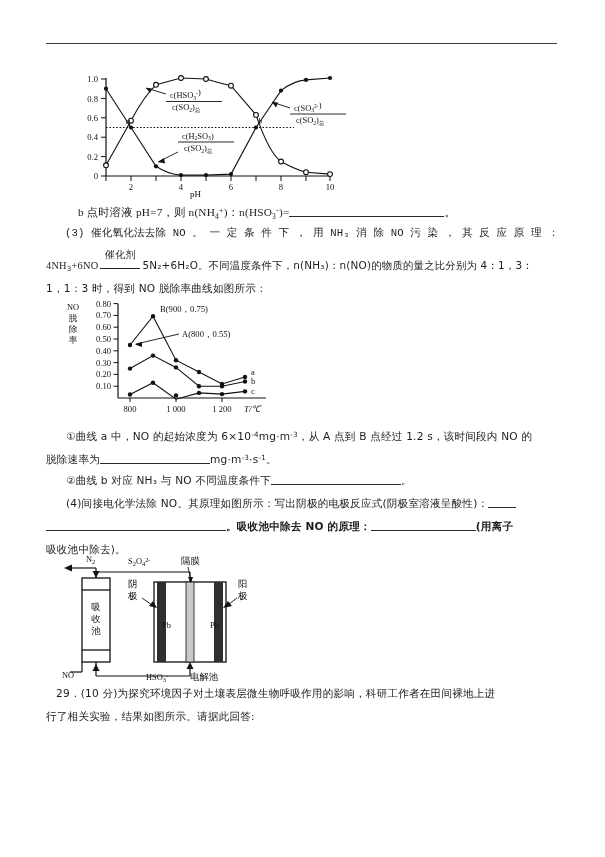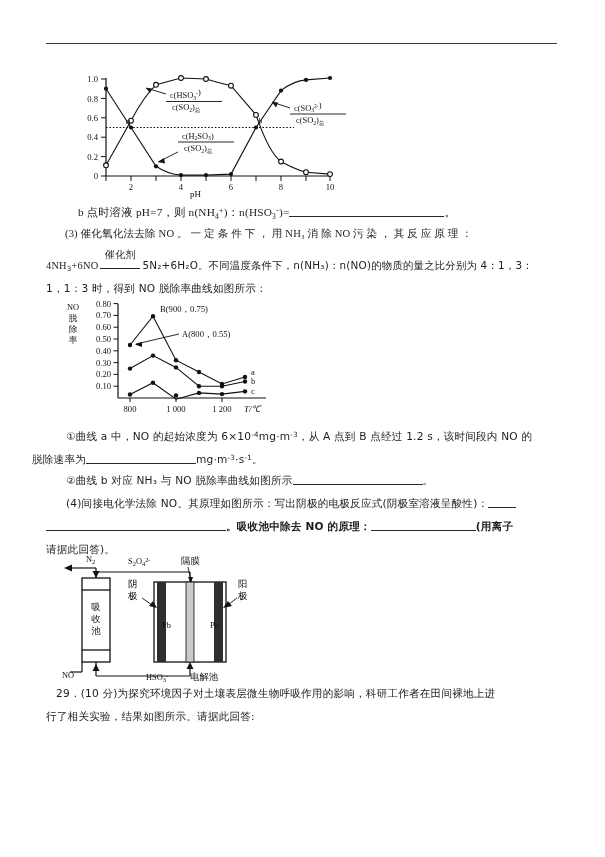--- a/index.html
+++ b/index.html
@@ -156,21 +156,21 @@
           c(SO<tspan font-size="5.6" dy="1.8">2</tspan><tspan dy="-1.8">)</tspan><tspan font-size="5.6" dy="1.8">总</tspan>
         </text>
       </g>
     </svg>
   </div>
 
   <div class="txt" style="left:78px;top:203px;">
     <span>b 点时溶液 pH=7，则 n(NH</span><sub>4</sub><sup>+</sup><span>)：n(HSO</span><sub>3</sub><sup>-</sup><span>)=</span><span class="blank" style="width:155px"></span><span>。</span>
   </div>
 
-  <div class="txt" style="left:65px;top:226px;font-family:Liberation Serif, serif;font-size:10.6px;letter-spacing:.15px;">(3) 催化氧化法去除 NO 。 一 定 条 件 下 ， 用 NH₃ 消 除 NO 污 染 ， 其 反 应 原 理 ：</div>
+  <div class="txt" style="left:65px;top:226px;font-family:Liberation Mono, monospace;font-size:10.6px;letter-spacing:.15px;">(3) 催化氧化法去除 NO 。 一 定 条 件 下 ， 用 NH₃ 消 除 NO 污 染 ， 其 反 应 原 理 ：</div>
 
   <div class="txt" style="left:46px;top:258px;font-family:'DejaVu Sans',sans-serif;font-size:10.4px;">
     <span style="font-family:'Liberation Serif',serif;">4NH</span><sub>3</sub><span style="font-family:'Liberation Serif',serif;">+6NO</span><span style="display:inline-block;position:relative;width:44px;text-align:center;"><span style="position:absolute;left:0;top:-11px;width:44px;text-align:center;font-size:10.2px;">催化剂</span><span style="display:inline-block;width:40px;border-bottom:1px solid #222;height:8px;"></span></span><span>5N₂+6H₂O。不同温度条件下，n(NH₃)：n(NO)的物质的量之比分别为 4：1，3：</span>
   </div>
 
   <div class="txt" style="left:46px;top:281px;font-family:'DejaVu Sans',sans-serif;font-size:10.6px;">1，1：3 时，得到 NO 脱除率曲线如图所示：</div>
 
   <div class="fig2">
     <svg width="270" height="125" viewBox="0 0 270 125">
 
@@ -258,34 +258,34 @@
         <text class="ticklab" x="120" y="41">A(800，0.55)</text>
         <line x1="74" y1="48" x2="117" y2="38" stroke="#111" stroke-width=".9"></line>
         <polygon points="73,48.5 80,46 80,51" fill="#111"></polygon>
       </g>
     </svg>
   </div>
 
   <div class="txt" style="left:66px;top:427px;font-family:'DejaVu Sans',sans-serif;font-size:10.6px;">
     <span>①曲线 a 中，NO 的起始浓度为 6×10</span><sup>-4</sup><span>mg·m</span><sup>-3</sup><span>，从 A 点到 B 点经过 1.2 s，该时间段内 NO 的</span>
   </div>
-  <div class="txt" style="left:32px;top:450px;font-family:'DejaVu Sans',sans-serif;font-size:10.6px;text-align:right;">
+  <div class="txt" style="left:46px;top:450px;font-family:'DejaVu Sans',sans-serif;font-size:10.6px;text-align:right;">
     <span>脱除速率为</span><span class="blank" style="width:110px"></span><span>mg·m</span><sup>-3</sup><span>·s</span><sup>-1</sup><span>。</span>
   </div>
   <div class="txt" style="left:66px;top:473px;font-family:'DejaVu Sans',sans-serif;font-size:10.6px;">
-    <span>②曲线 b 对应 NH₃ 与 NO 脱除率曲线如图所示</span><span class="blank" style="width:130px"></span><span>。</span>
+    <span>②曲线 b 对应 NH₃ 与 NO 不同温度条件下</span><span class="blank" style="width:130px"></span><span>。</span>
   </div>
 
   <div class="txt" style="left:66px;top:496px;font-family:'DejaVu Sans',sans-serif;font-size:10.6px;">
     <span>(4)间接电化学法除 NO。其原理如图所示：写出阴极的电极反应式(阴极室溶液呈酸性)：</span><span class="blank" style="width:28px"></span>
   </div>
   <div class="txt" style="left:46px;top:519px;font-family:'DejaVu Sans',sans-serif;font-size:10.6px;font-weight:bold;">
     <span class="blank" style="width:180px"></span><span>。吸收池中除去 NO 的原理：</span><span class="blank" style="width:105px"></span><span>(用离子</span>
   </div>
-  <div class="txt" style="left:46px;top:542px;font-family:'DejaVu Sans',sans-serif;font-size:10.6px;">请据此回答)。</div>
+  <div class="txt" style="left:46px;top:542px;font-family:'DejaVu Sans',sans-serif;font-size:10.6px;">吸收池中除去)。</div>
 
   <div class="fig3">
     <svg width="250" height="130" viewBox="0 0 250 130">
 
       <g fill="none" stroke="#111" stroke-width="1.3">
         <rect x="32" y="26" width="28" height="84"></rect>
         <line x1="32" y1="38" x2="60" y2="38"></line>
         <line x1="32" y1="98" x2="60" y2="98"></line>
       </g>
       <g class="cnlab2" text-anchor="middle">

